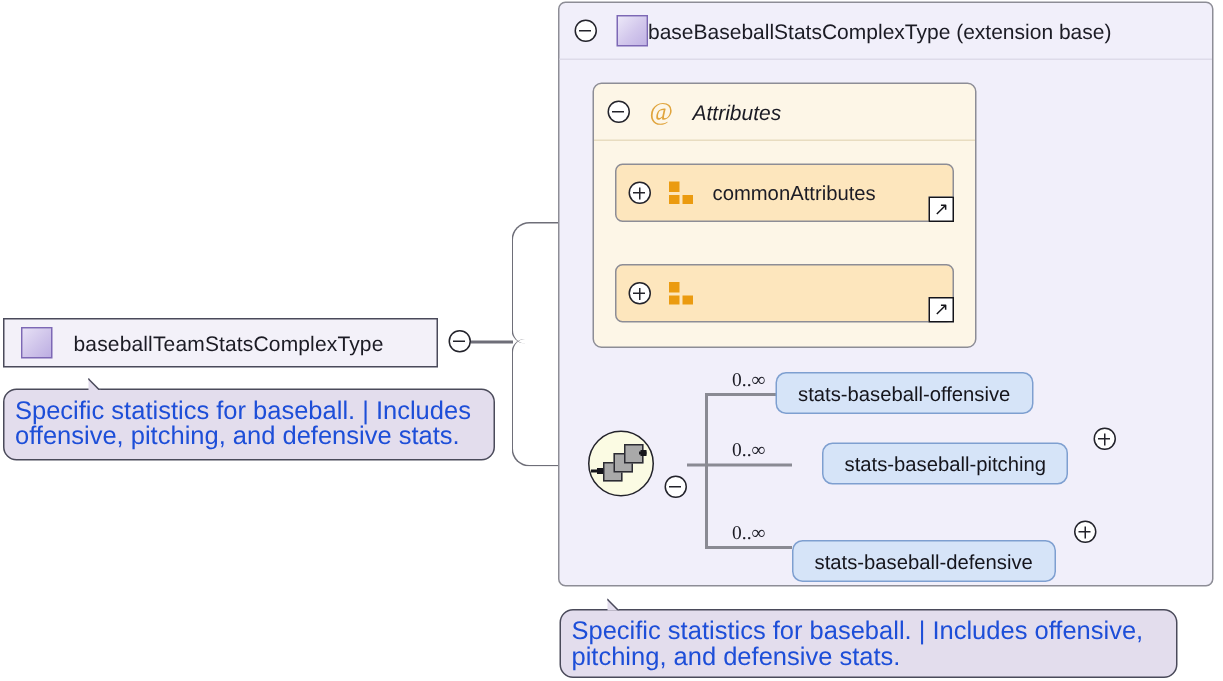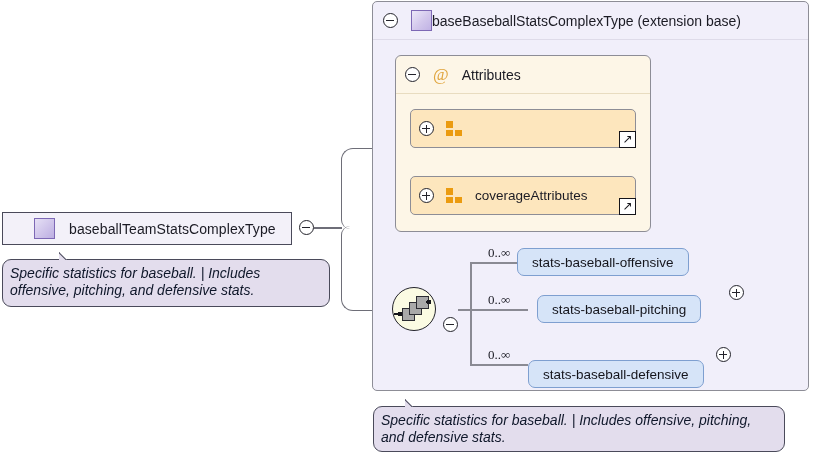--- a/index.html
+++ b/index.html
@@ -7,21 +7,21 @@
     width:815px;height:454px;position:relative;overflow:hidden;
     font-family:"Liberation Sans", sans-serif;
     font-size:13px;color:#1b1b24;
   }
   .abs{position:absolute;}
 
   
   #ct-box{
     left:2px;top:212px;width:290px;height:33px;
     background:#f3f1f9;border:1px solid #4a4a5a;
-    box-sizing:border-box;display:flex;align-items:center;padding-left:20px;
+    box-sizing:border-box;display:flex;align-items:center;
   }
   #ct-icon{
     width:19px;height:19px;margin-left:11px;
     border:1px solid #7d68b5;
     background:linear-gradient(135deg,#e6e0f5 0%,#cfc4ea 55%,#bcaee2 100%);
   }
   #ct-label{margin-left:14px;font-size:14px;letter-spacing:.1px;}
 
   
   .circ{
@@ -44,21 +44,21 @@
   .vline{width:1.6px;}
   .thin{background:#8a8a93;}
 
   
   .elbow{position:absolute;border:1.6px solid #6e6e78;border-radius:9px;}
 
   
   .note{
     position:absolute;background:#e3dded;border:1px solid #4a4a5a;
     border-radius:9px;box-sizing:border-box;
-    padding:5px 7px 4px 7px;line-height:17px;font-size:14px;color:#0f172a;font-style:italic;
+    padding:5px 7px 4px 7px;line-height:17px;font-size:17px;color:#1d4ed8;
   }
   .note .notch{
     position:absolute;top:-9px;width:17px;height:9px;overflow:hidden;
   }
   .note .notch::before{
     content:"";position:absolute;left:0;top:1px;width:13px;height:13px;
     background:#e3dded;border-left:1px solid #4a4a5a;border-top:1px solid #4a4a5a;
     transform:rotate(45deg);transform-origin:0 0;
   }
 
@@ -89,21 +89,21 @@
   }
   #attrs-head{
     position:absolute;left:0;top:0;right:0;height:37px;
     display:flex;align-items:center;border-bottom:1px solid #e8dcc0;
   }
   #attrs-head .circ{margin-left:9px;}
   #at-sign{
     margin-left:13px;color:#e0a43c;font-size:17px;line-height:1;
     font-family:"Liberation Serif", serif;
   }
-  #attrs-title{margin-left:13px;font-size:14px;}
+  #attrs-title{margin-left:13px;font-size:14px;font-style:italic;}
 
   
   .agroup{
     position:absolute;left:14px;width:226px;height:39px;
     background:#fde6bd;border:1.6px solid #8d8d96;border-radius:5px;
     box-sizing:border-box;display:flex;align-items:center;
   }
   .agroup .circ{margin-left:8px;}
   .ag-icon{
     position:relative;width:17px;height:15px;margin-left:12px;flex:0 0 auto;
@@ -183,31 +183,31 @@
     <span id="attrs-title">Attributes</span>
   </div>
 
   <div class="agroup" style="top:53px;">
     <div class="circ plus"></div>
     <span class="ag-icon">
         <i class="a"></i>
         <i class="b"></i>
         <i class="c"></i>
       </span>
+    <span class="ag-label">commonAttributes</span>
     <span class="ref-arrow">↗</span>
   </div>
 
   <div class="agroup" style="top:120px;">
     <div class="circ plus"></div>
     <span class="ag-icon">
         <i class="a"></i>
         <i class="b"></i>
         <i class="c"></i>
       </span>
-    <span class="ag-label">coverageAttributes</span>
     <span class="ref-arrow">↗</span>
   </div>
 </div>
 
 <div class="abs" id="seq-node">
   <span class="stub st-l"></span>
   <span class="dot d-left"></span>
   <span class="sq s1"></span>
   <span class="sq s2"></span>
   <span class="sq s3"></span>
@@ -223,21 +223,21 @@
 <div class="abs line hline thin" style="left:470px;top:309px;width:58px;"></div>
 <div class="abs line hline thin" style="left:470px;top:364px;width:58px;"></div>
 
 <div class="card" style="left:488px;top:245px;">0..∞</div>
 <div class="card" style="left:488px;top:292px;">0..∞</div>
 <div class="card" style="left:488px;top:347px;">0..∞</div>
 
 <div class="elem" style="left:517px;top:248px;">stats-baseball-offensive</div>
 <div class="abs circ plus" style="left:729px;top:255px;"></div>
 
-<div class="elem" style="left:537px;top:295px;">stats-baseball-pitching</div>
+<div class="elem" style="left:548px;top:295px;">stats-baseball-pitching</div>
 <div class="abs circ plus" style="left:716px;top:302px;"></div>
 
 <div class="elem" style="left:528px;top:360px;">stats-baseball-defensive</div>
 <div class="abs circ plus" style="left:731px;top:357px;"></div>
 
 <div class="note" style="left:373px;top:406px;width:412px;height:46px;">
   <div class="notch" style="left:31px;"></div>
   <span>Specific statistics for baseball. | Includes offensive, pitching, and defensive stats.</span>
 </div>
 

